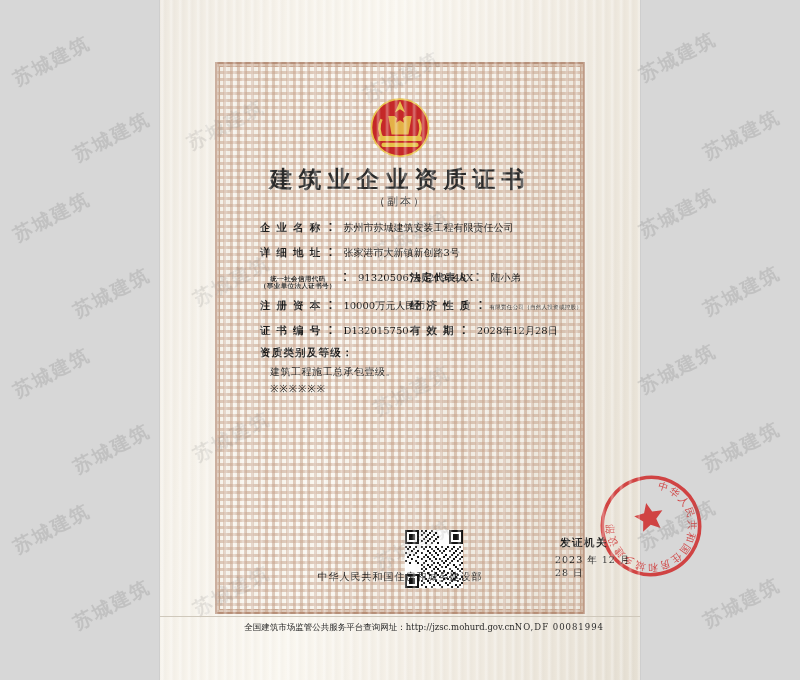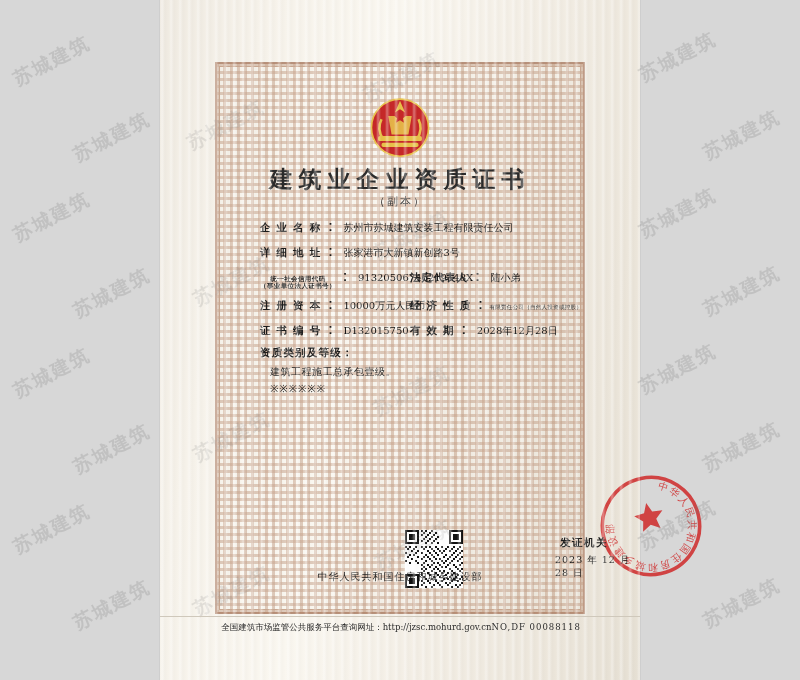--- a/index.html
+++ b/index.html
@@ -225,21 +225,21 @@
     top: 616px;
     width: 480px;
     border-top: 1px solid #cfc8bb;
   }
   .footer {
     position: absolute;
     left: 0;
     top: 622px;
     width: 800px;
     display: flex;
-    justify-content: center;
+    justify-content: flex-end;
     font-family: "DejaVu Serif", serif;
     font-size: 8.5px;
     color: #2b2b2b;
     padding: 0 0px;
     box-sizing: border-box;
   }
   .footer .f-left { margin-left: 198px; }
   .footer .f-right { margin-right: 196px; letter-spacing: 1px; }
   
   .wm-layer {
@@ -589,16 +589,16 @@
     <div class="wm" style="left:636px; top:512px;">苏城建筑</div>
     <div class="wm" style="left:700px; top:122px;">苏城建筑</div>
     <div class="wm" style="left:700px; top:278px;">苏城建筑</div>
     <div class="wm" style="left:700px; top:434px;">苏城建筑</div>
     <div class="wm" style="left:700px; top:590px;">苏城建筑</div>
   </div>
 
   <div class="footer-line"></div>
   <div class="footer">
     <div class="f-left">全国建筑市场监管公共服务平台查询网址：http://jzsc.mohurd.gov.cn</div>
-    <div class="f-right">NO,DF  00088118</div>
+    <div class="f-right">NO,DF  00081994</div>
   </div>
 
 </div>
 
 </body></html>

